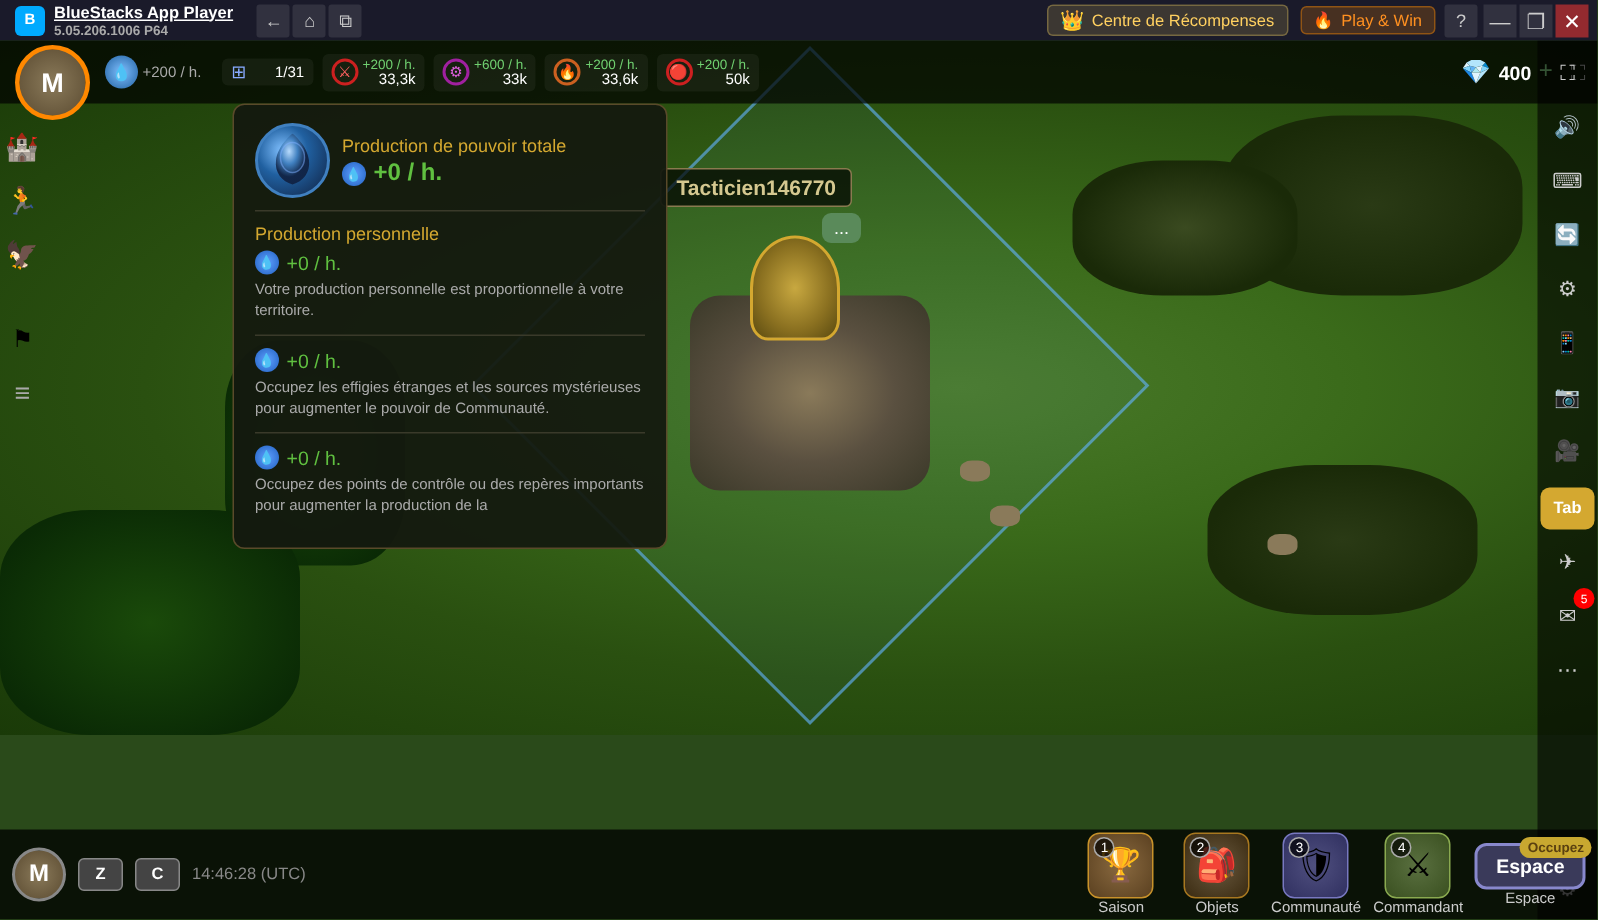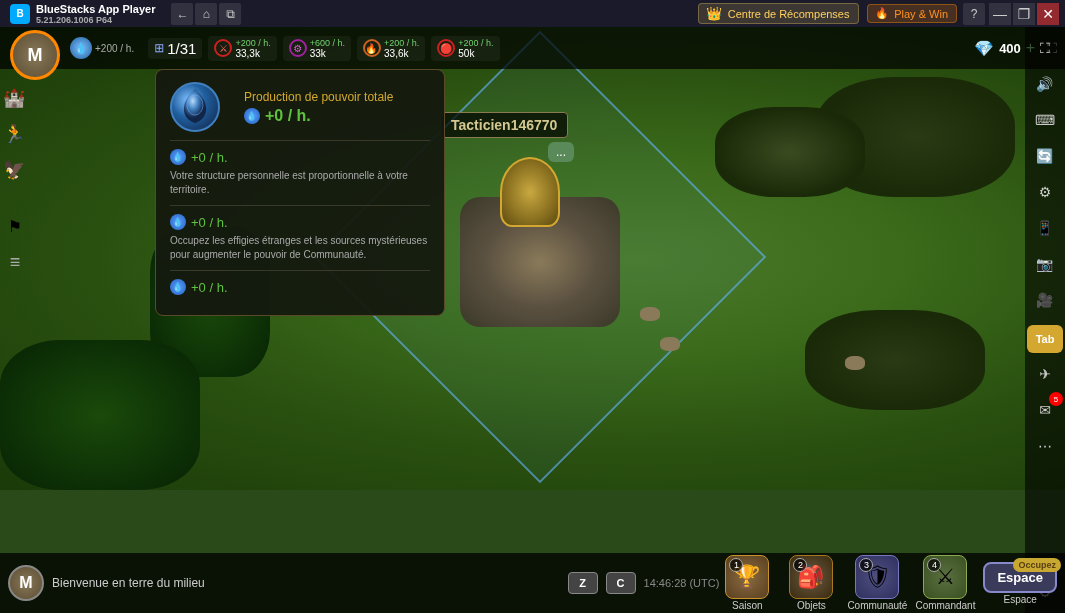--- a/index.html
+++ b/index.html
@@ -464,21 +464,21 @@
       border: 1px solid #5a4a2a;
       border-radius: 8px;
       z-index: 80;
       padding: 12px 14px 16px 14px;
       color: white;
     }
 
     .popup-header {
       display: flex;
       align-items: center;
-      gap: 24px;
+      gap: 8px;
       margin-bottom: 8px;
     }
     .popup-orb {
       width: 50px;
       height: 50px;
       border-radius: 50%;
       background: radial-gradient(circle at 35% 35%, #80c0ff 0%, #2060a0 40%, #102040 100%);
       border: 2px solid #4080c0;
       display: flex;
       align-items: center;
@@ -542,21 +542,21 @@
     .res-item {
       display: flex;
       align-items: center;
       gap: 3px;
       padding: 2px 6px;
       background: rgba(255,255,255,0.05);
       border-radius: 4px;
       position: relative;
     }
     .res-rate-positive { color: #70d070; font-size: 9px; }
-    .res-current { color: white; font-size: 10px; }
+    .res-current { color: white; font-size: 10px; text-align: right; }
     .red-circle-icon {
       width: 18px;
       height: 18px;
       border-radius: 50%;
       border: 2px solid #cc2020;
       display: flex;
       align-items: center;
       justify-content: center;
       color: #ff6060;
       font-size: 10px;
@@ -584,22 +584,22 @@
 
   <div class="creature" style="top:280px;left:640px;"></div>
   <div class="creature" style="top:310px;left:660px;"></div>
   <div class="creature" style="bottom:120px;right:200px;"></div>
 </div>
 
 <div id="topbar">
   <div class="bs-logo">
     <div class="bs-logo-icon">B</div>
     <div>
-      <div style="color:white;font-size:11px;">BlueStacks App Player</div>
-      <div class="bs-version">5.21.206.1006 P64</div>
+      <div style="color:white;font-size:11px;text-decoration:underline;">BlueStacks App Player</div>
+      <div class="bs-version">5.05.206.1006 P64</div>
     </div>
   </div>
   <div class="topbar-controls">
     <button class="topbar-btn">←</button>
     <button class="topbar-btn">⌂</button>
     <button class="topbar-btn">⧉</button>
   </div>
   <div class="topbar-spacer"></div>
   <div class="topbar-center">
     <div class="crown-rewards">
@@ -627,21 +627,21 @@
 
 <div id="resource-bar" style="padding-left:70px;">
 
   <div style="display:flex;align-items:center;gap:3px;margin-right:8px;">
     <div style="width:22px;height:22px;border-radius:50%;background:radial-gradient(circle,#80c0ff,#2060a0);display:flex;align-items:center;justify-content:center;font-size:11px;color:#c0e0ff;">💧</div>
     <div style="color:#aaa;font-size:10px;">+200 / h.</div>
   </div>
 
   <div class="res-item">
     <span style="color:#88aaff;font-size:12px;">⊞</span>
-    <span style="color:white;font-size:15px;">1/31</span>
+    <span style="color:white;font-size:10px;margin-left:16px;">1/31</span>
   </div>
 
   <div class="res-item">
     <div class="red-circle-icon">⚔</div>
     <div>
       <div class="res-rate-positive">+200 / h.</div>
       <div class="res-current">33,3k</div>
     </div>
   </div>
 
@@ -707,44 +707,46 @@
       <div class="popup-value-row">
         <div class="popup-value-icon">💧</div>
         <span class="popup-value">+0 / h.</span>
       </div>
     </div>
   </div>
 
   <hr class="popup-divider">
 
   <div>
+    <div class="popup-section-title">Production personnelle</div>
     <div class="popup-section-value">
       <div class="popup-value-icon">💧</div>
       <span style="color:#60c040;font-size:13px;">+0 / h.</span>
     </div>
-    <div class="popup-section-desc">Votre structure personnelle est proportionnelle à votre territoire.</div>
+    <div class="popup-section-desc">Votre production personnelle est proportionnelle à votre territoire.</div>
   </div>
 
   <hr class="popup-divider">
 
   <div>
     <div class="popup-section-value">
       <div class="popup-value-icon">💧</div>
       <span style="color:#60c040;font-size:13px;">+0 / h.</span>
     </div>
     <div class="popup-section-desc">Occupez les effigies étranges et les sources mystérieuses pour augmenter le pouvoir de Communauté.</div>
   </div>
 
   <hr class="popup-divider">
 
   <div>
     <div class="popup-section-value">
       <div class="popup-value-icon">💧</div>
       <span style="color:#60c040;font-size:13px;">+0 / h.</span>
     </div>
+    <div class="popup-section-desc">Occupez des points de contrôle ou des repères importants pour augmenter la production de la</div>
   </div>
 </div>
 
 <div id="right-sidebar">
   <div class="sidebar-icon">⛶</div>
   <div class="sidebar-icon">🔊</div>
   <div class="sidebar-icon">⌨</div>
   <div class="sidebar-icon">🔄</div>
   <div class="sidebar-icon">⚙</div>
   <div class="sidebar-icon">📱</div>
@@ -757,21 +759,20 @@
     <div class="mail-badge">5</div>
   </div>
   <div class="sidebar-icon">⋯</div>
   <div class="sidebar-icon" style="margin-top:auto;">⚙</div>
 </div>
 
 <div id="bottom-bar">
   <div class="bottom-avatar">
     <span>M</span>
   </div>
-  <span class="bottom-msg">Bienvenue en terre du milieu</span>
   <div class="bottom-key">Z</div>
   <div style="width:8px;"></div>
   <div class="bottom-key">C</div>
   <div class="timestamp">14:46:28 (UTC)</div>
 
   <div class="bottom-tabs">
 
     <div class="bottom-tab">
       <div class="bottom-tab-icon tab-saison">
         <span style="position:absolute;top:2px;left:3px;background:rgba(0,0,0,0.7);color:white;font-size:9px;width:14px;height:14px;border-radius:50%;display:flex;align-items:center;justify-content:center;border:1px solid #aaa;">1</span>

